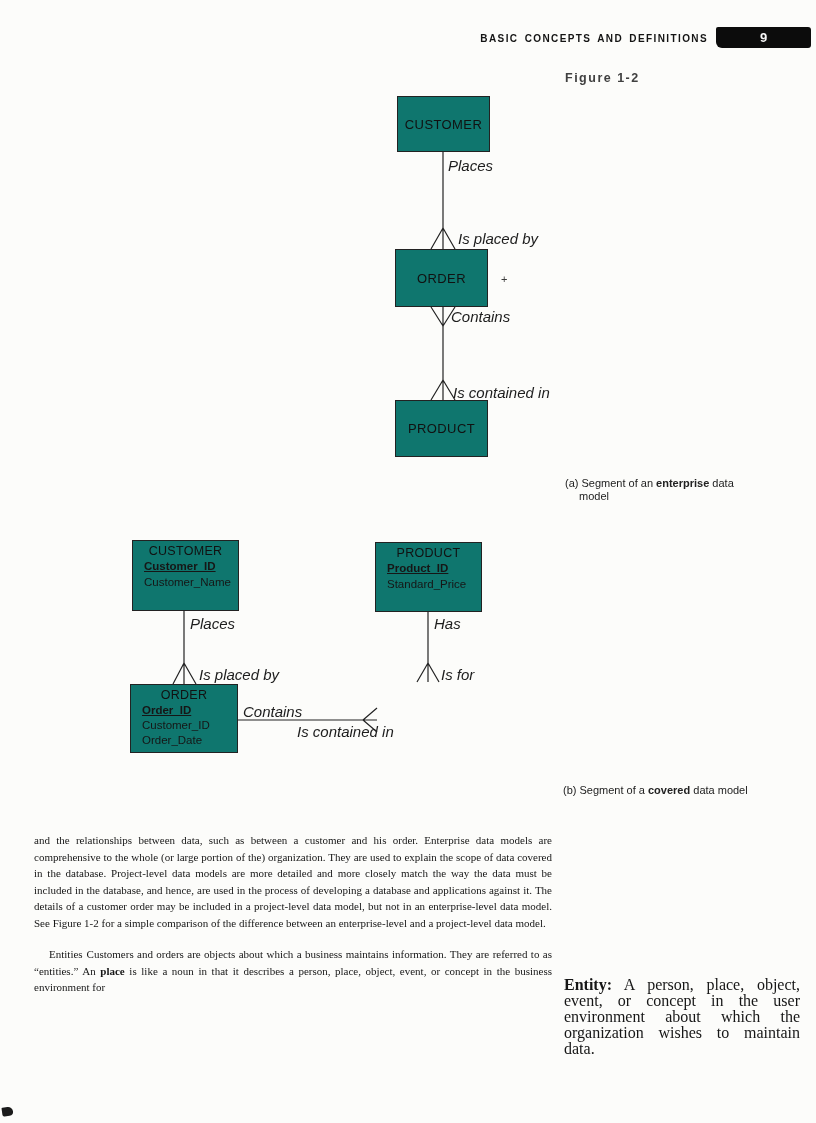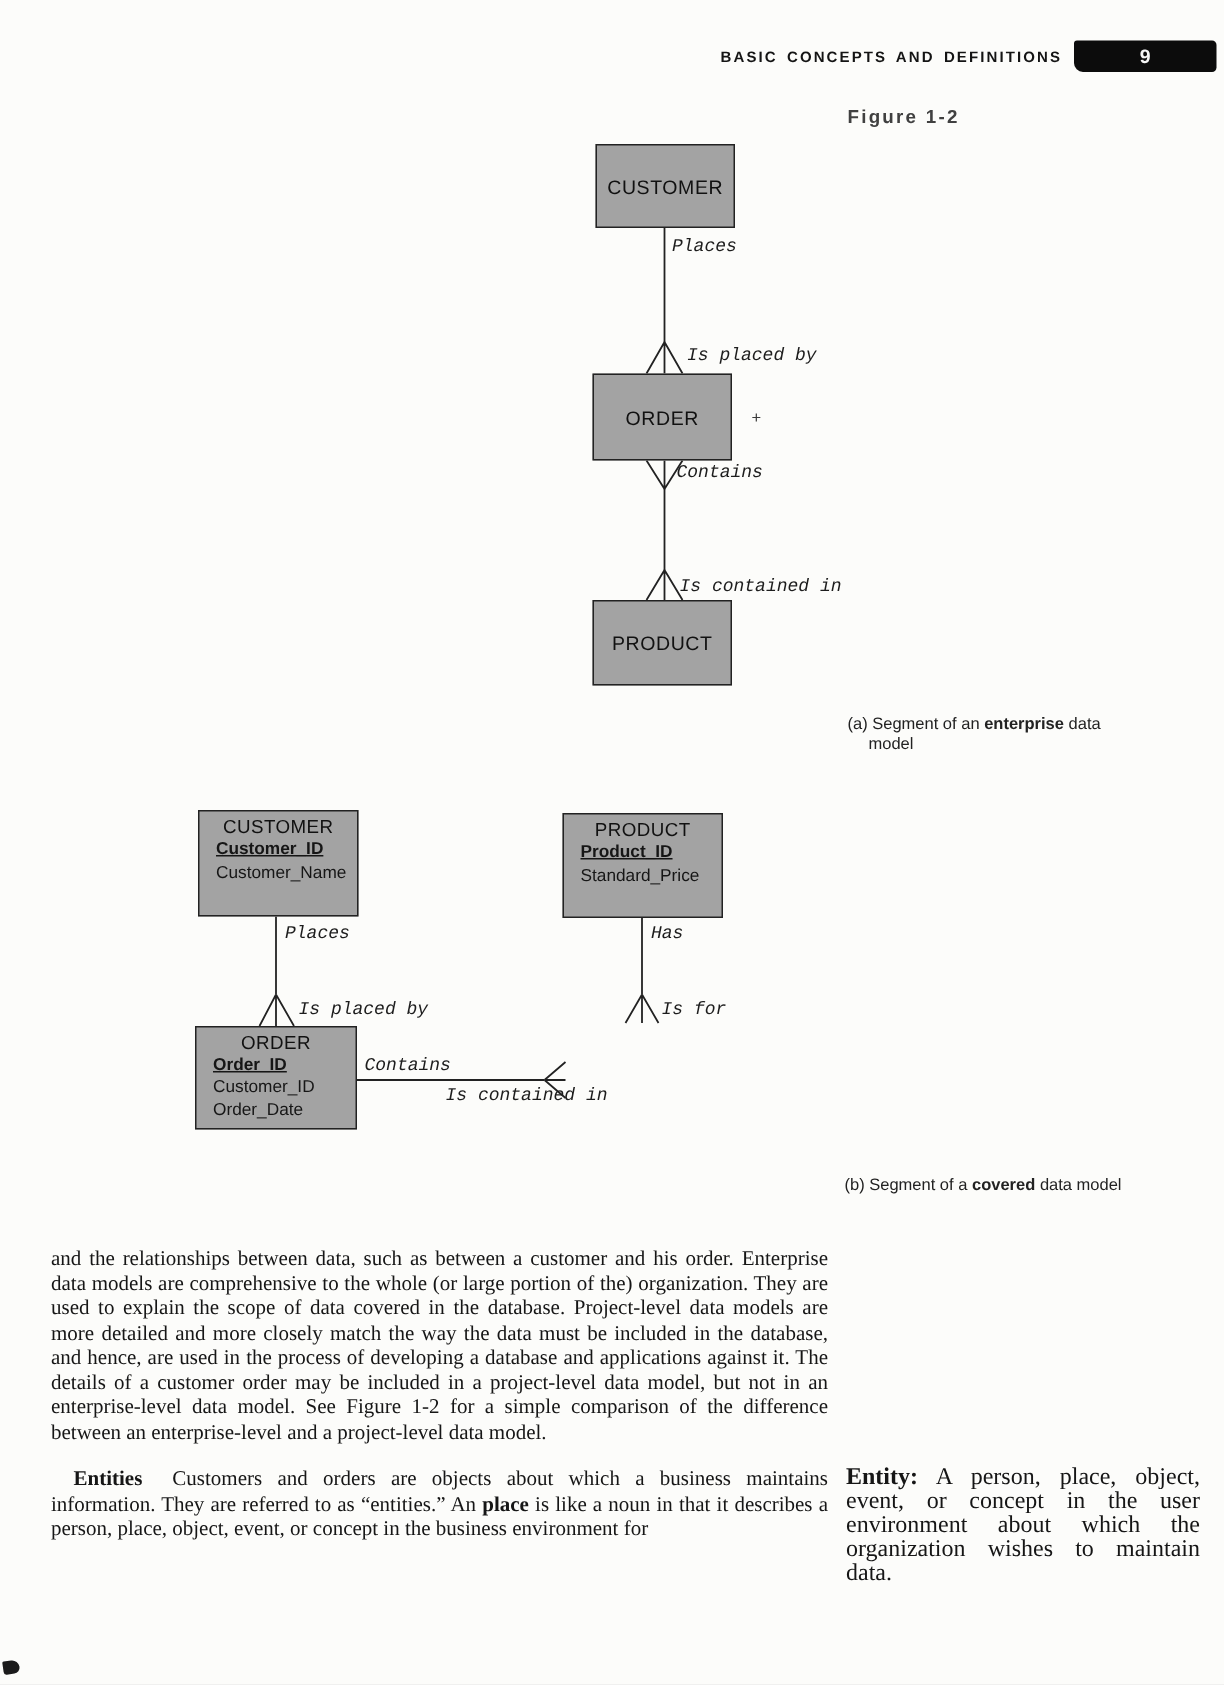--- a/index.html
+++ b/index.html
@@ -31,44 +31,44 @@
     position:absolute;left:565px;top:477px;width:180px;font-size:11px;line-height:12.5px;color:#222;
     text-indent:-14px;padding-left:14px;
   }
   .caption-b{
     position:absolute;left:563px;top:784px;width:240px;font-size:11px;color:#222;
   }
   .caption-a b,.caption-b b{font-weight:bold;}
   
   .diagram-svg{position:absolute;left:0;top:0;pointer-events:none;}
   .entity{
-    position:absolute;box-sizing:border-box;border:1.5px solid #222;background:#a3a3a3;
+    position:absolute;box-sizing:border-box;border:1.5px solid #222;background:#0f766e;
   }
   .entity.simple{display:flex;align-items:center;justify-content:center;
     font-size:13px;letter-spacing:0.4px;color:#111;}
   .entity .etitle{display:block;text-align:center;font-size:12.5px;letter-spacing:0.3px;
     margin-top:3px;color:#111;}
   .entity .attrs{padding:1px 4px 0 11px;font-size:11.5px;line-height:15.5px;color:#161616;}
   .entity .attrs .pk{font-weight:bold;text-decoration:underline;}
   .entity.rounded{border-radius:13px;}
   .rel-label{
-    position:absolute;font-style:italic;font-size:12px;color:#1d1d1d;white-space:nowrap;font-family:Liberation Mono, monospace;
+    position:absolute;font-style:italic;font-size:15px;color:#1d1d1d;white-space:nowrap;
   }
   .artifact-plus{position:absolute;left:501px;top:273px;font-size:11px;color:#3a3a3a;}
   .corner-blob{position:absolute;left:2px;top:1107px;width:11px;height:9px;background:#1b1b1b;
     border-radius:1px 5px 4px 2px;transform:rotate(-8deg);}
   
   .body-text{
     position:absolute;left:34px;top:832px;width:518px;
-    font-family:"Liberation Serif",serif;font-size:14px;line-height:16.55px;
+    font-family:"Liberation Serif",serif;font-size:11px;line-height:16.55px;
     text-align:justify;color:#161616;
   }
   .body-text p{margin:0;}
   .body-text p.second{margin-top:15px;text-indent:15px;}
-  .body-text .lead{font-weight:bold;margin-right:20px;}
+  .body-text .lead{font-weight:normal;margin-right:4px;}
   .body-text b{font-weight:bold;}
   
   .margin-note{
     position:absolute;left:564px;top:977px;width:236px;
     font-family:"Liberation Serif",serif;font-size:16px;line-height:15.9px;
     text-align:justify;color:#161616;
   }
   .margin-note .term{font-weight:bold;}
 </style>
 </head>

